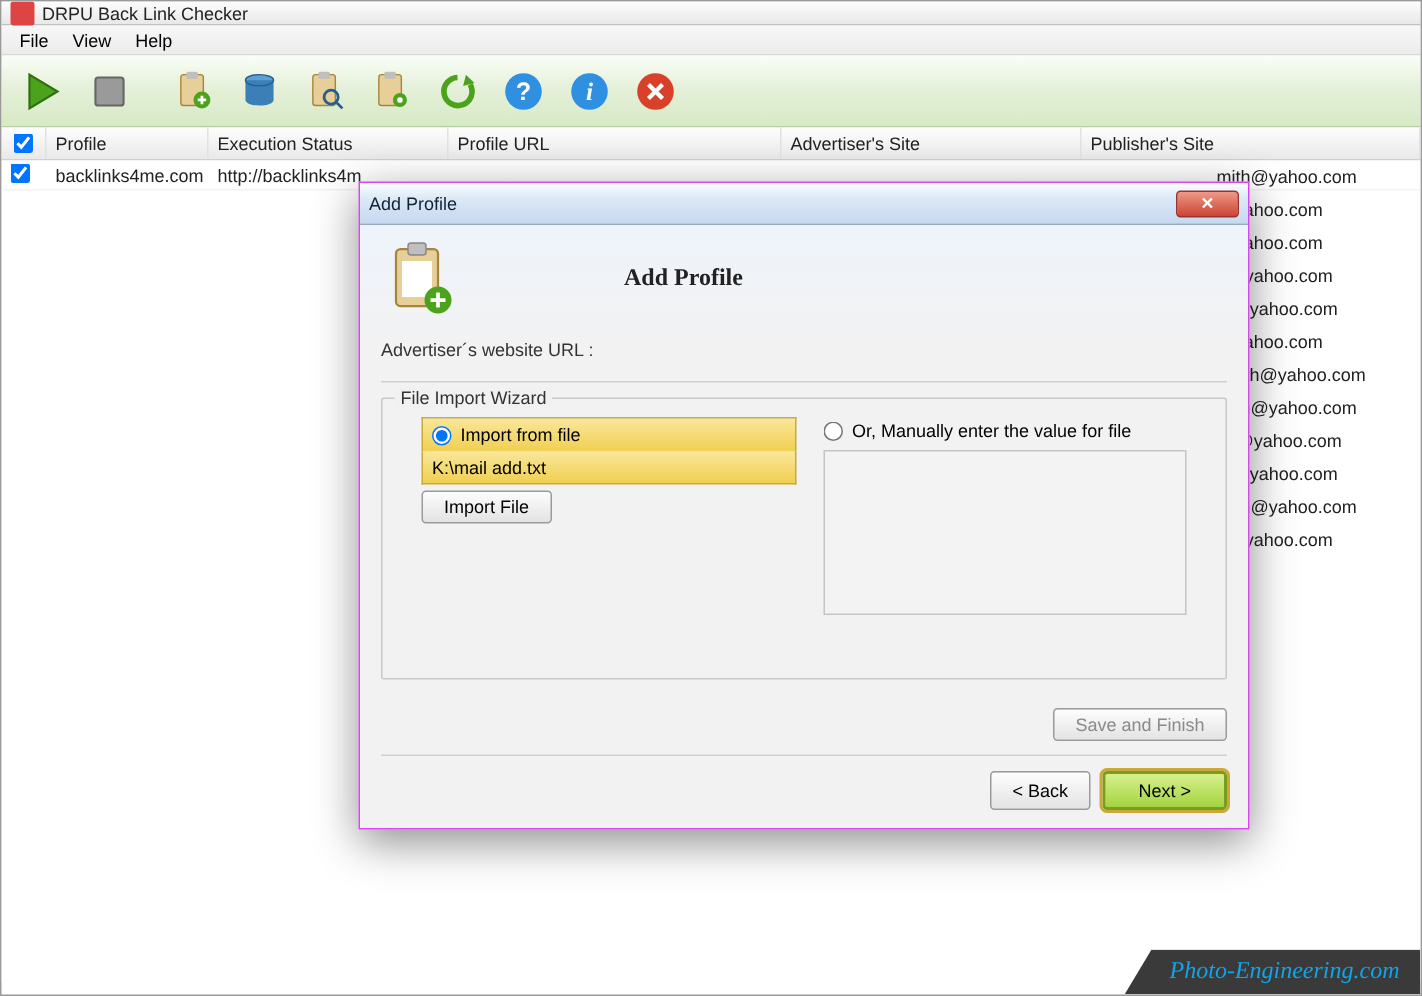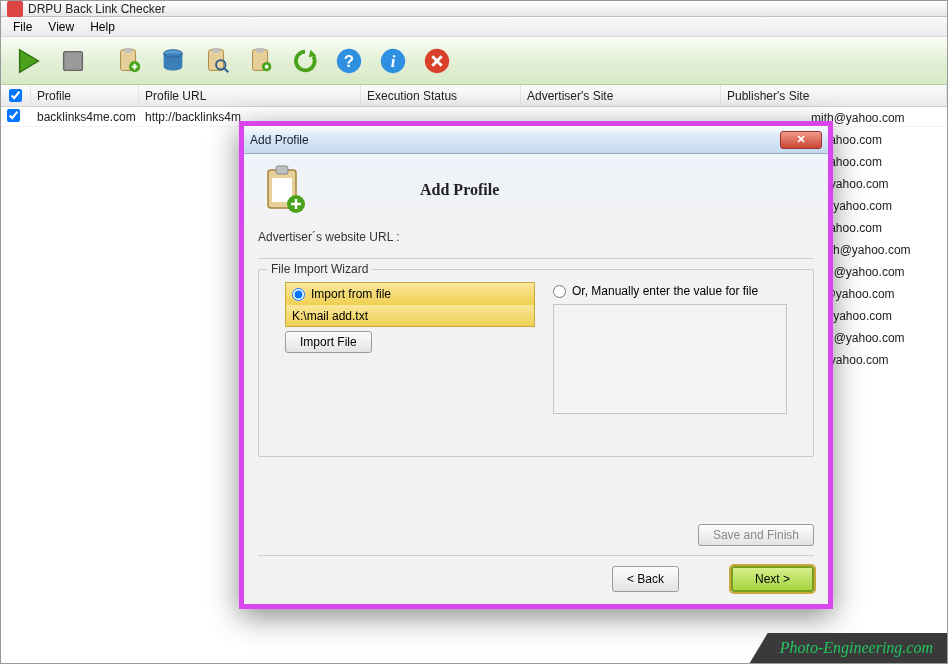--- a/index.html
+++ b/index.html
@@ -33,21 +33,21 @@
 
 .datarow { display: flex; align-items: center; height: 20px; font-size: 12px; color: #222; border-bottom: 1px solid #f3f3f3; }
 .datarow .cell { padding: 0 6px; }
 .main-area { position: relative; height: 548px; background: #fff; }
 
 
 .emails { position: absolute; right: 16px; top: 0; width: 120px; font-size: 12px; color: #222; }
 .emails div { height: 22px; line-height: 22px; white-space: nowrap; }
 
 
-.overlay { position: absolute; left: 238px; top: 120px; width: 594px; height: 488px; box-shadow: 0 8px 28px rgba(0,0,0,0.45); border: 5px solid #d946ef; background: #f0f0f0; }
+.overlay { position: absolute; left: 238px; top: 120px; width: 594px; height: 432px; box-shadow: 0 8px 28px rgba(0,0,0,0.45); border: 1px solid #d946ef; background: #f0f0f0; }
 .dlg-titlebar { height: 28px; background: linear-gradient(#fcfdff,#dbe8f7 40%,#c6d9ef); display: flex; align-items: center; padding: 0 6px; border-bottom: 1px solid #9ab; }
 .dlg-titlebar .t { flex: 1; font-size: 12px; color: #123; }
 .closebtn { width: 42px; height: 18px; background: linear-gradient(#e98,#c43); border: 1px solid #933; border-radius: 3px; display: flex; align-items: center; justify-content: center; color: #fff; font-weight: bold; font-size: 11px; }
 .dlg-body { padding: 10px 14px; background: linear-gradient(#eef4fb,#f2f2f2 80px); height: calc(100% - 28px); position: relative; }
 .dlg-head { display: flex; align-items: center; gap: 110px; margin-bottom: 14px; }
 .dlg-head .hicon { width: 52px; height: 52px; }
 .dlg-head .htitle { font-family: Georgia, serif; font-size: 16px; color: #222; font-weight: bold; }
 .lbl { font-size: 12px; color: #333; margin-bottom: 4px; display: block; }
 .url-input { width: 100%; height: 24px; border: 1px solid #b7c4bb; background: linear-gradient(#e7efe8,#f1f6f1); padding: 0 6px; font-size: 12px; color: #888; border-radius: 2px; }
 .hr { border: none; border-top: 1px solid #cfcfcf; margin: 14px 0 10px; }
@@ -64,24 +64,24 @@
 .btn { background: linear-gradient(#fdfdfd,#e3e3e3); border: 1px solid #9a9a9a; border-radius: 3px; padding: 3px 14px; font-size: 12px; cursor: default; }
 .btn.disabled { color: #8a8a8a; }
 .import-btn { margin-top: 4px; }
 
 .radio-row2 { display: flex; align-items: center; gap: 6px; font-size: 12px; padding: 2px 0 6px; }
 .ta { width: 100%; height: 110px; border: 1px solid #c4c4c4; background: #f3f3f3; resize: none; font-size: 12px; }
 .hint { font-size: 12px; color: #333; margin-top: 4px; }
 
 .save-row { position: absolute; right: 14px; bottom: 58px; }
 .nav-row { position: absolute; right: 14px; bottom: 12px; left: 14px; border-top: 1px solid #cfcfcf; padding-top: 10px; display: flex; justify-content: flex-end; gap: 8px; }
-.btn.next { background: linear-gradient(#d6f08d,#a4d43f); border: 2px solid #7a9c1f; outline: 2px solid #c9a93a; padding: 4px 22px; font-weight: normal; margin-left: 44px; }
-
-
-.watermark { position: absolute; right: 0; bottom: 0; background: #3a3a3a; color: #22c55e; font-family: Georgia, serif; font-size: 16px; font-style: italic; padding: 6px 14px 6px 30px; clip-path: polygon(18px 0, 100% 0, 100% 100%, 0 100%); }
+.btn.next { background: linear-gradient(#d6f08d,#a4d43f); border: 2px solid #7a9c1f; outline: 2px solid #c9a93a; padding: 4px 22px; font-weight: normal; }
+
+
+.watermark { position: absolute; right: 0; bottom: 0; background: #3a3a3a; color: #0ea5e9; font-family: Georgia, serif; font-size: 16px; font-style: italic; padding: 6px 14px 6px 30px; clip-path: polygon(18px 0, 100% 0, 100% 100%, 0 100%); }
 
 input[type=checkbox] { width: 13px; height: 13px; }
 input[type=radio] { width: 13px; height: 13px; }
 </style>
 </head>
 <body>
 
 <div class="titlebar">
   <div class="app-icon"></div>
   <div class="title">DRPU Back Link Checker</div>
@@ -160,22 +160,22 @@
         <path d="M11 11l10 10M21 11l-10 10" stroke="#fff" stroke-width="3"></path>
       </svg>
     </div>
 </div>
 
 <div class="colheaders">
   <div class="cell chk">
       <input type="checkbox" checked="" style="">
     </div>
   <div class="cell c-profile">Profile</div>
+  <div class="cell c-exec">Execution Status</div>
   <div class="cell c-url">Profile URL</div>
-  <div class="cell c-exec">Execution Status</div>
   <div class="cell c-adv">Advertiser's Site</div>
   <div class="cell c-pub">Publisher's Site</div>
 </div>
 
 <div class="main-area">
   <div class="datarow">
     <div class="cell chk"><input type="checkbox" checked="" style=""></div>
     <div class="cell c-profile">backlinks4me.com</div>
     <div class="cell c-url">http://backlinks4m</div>
   </div>

